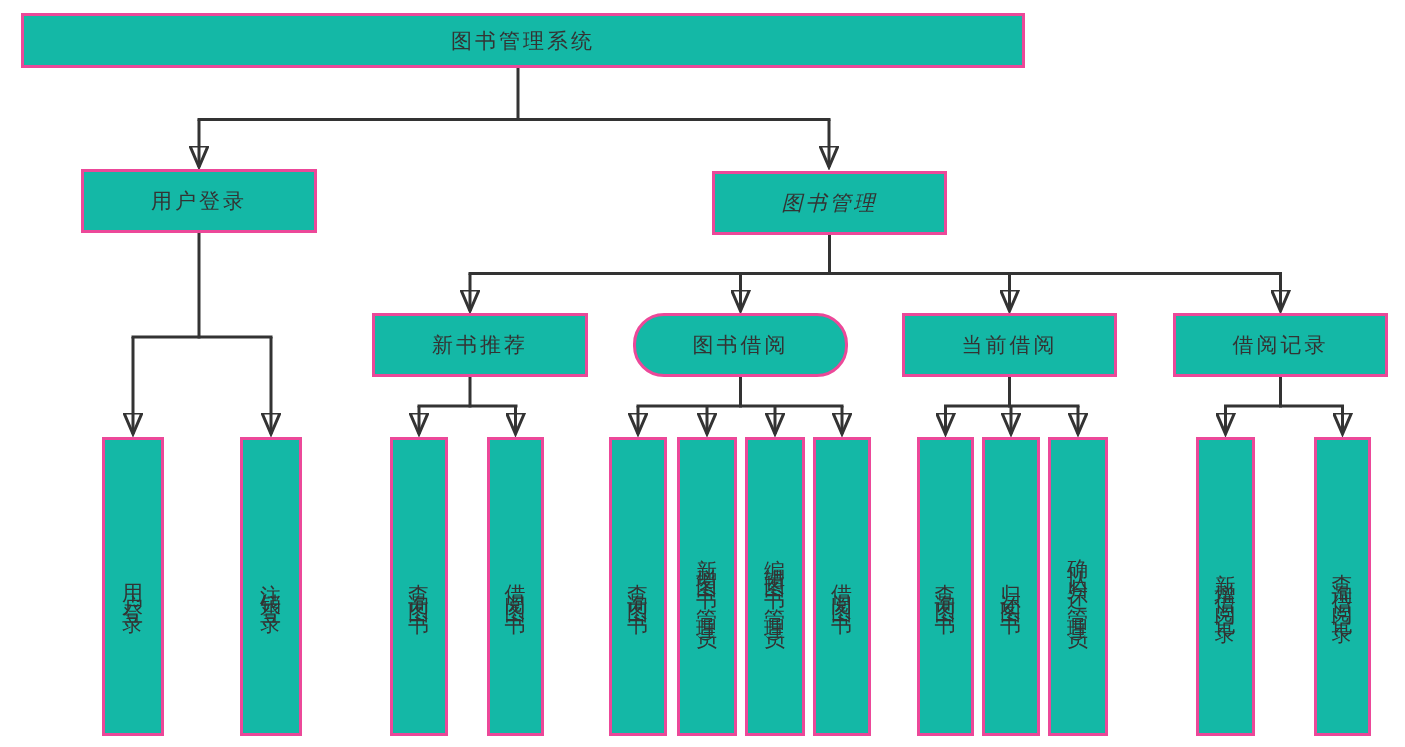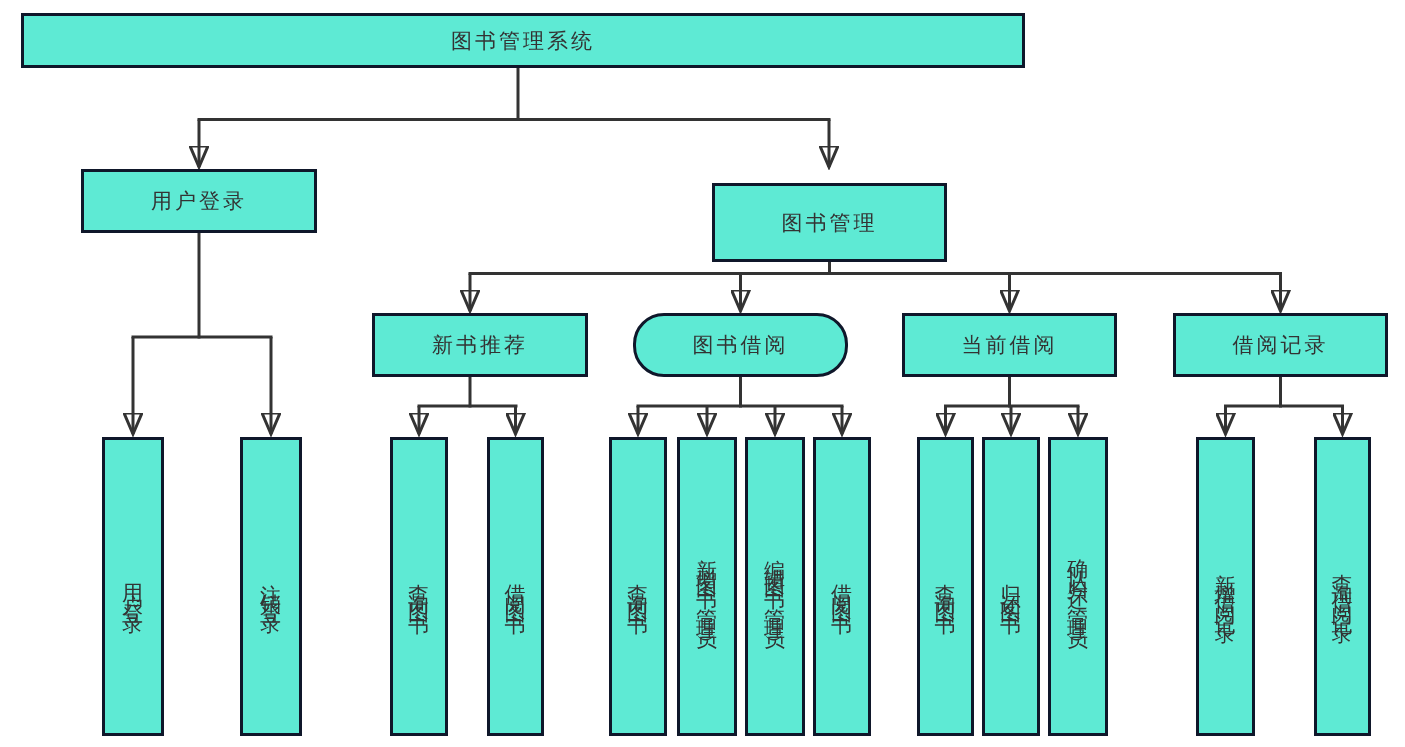--- a/index.html
+++ b/index.html
@@ -19,22 +19,22 @@
     pointer-events: none;
   }
   .wires path, .wires line {
     stroke: #333;
     stroke-width: 3;
     fill: none;
   }
   .box {
     position: absolute;
     box-sizing: border-box;
-    border: 3px solid #0f172a;
-    background: #5eead4;
+    border: 3px solid #ec4899;
+    background: #14b8a6;
     display: flex;
     align-items: center;
     justify-content: center;
     text-align: center;
   }
   .h {
     font-size: 21px;
     letter-spacing: 3px;
     white-space: nowrap;
   }
@@ -119,21 +119,21 @@
       <path d="M1280.5 377 V407.5"></path>
       <path d="M1224 406 H1344"></path>
       <line x1="1225.5" y1="406" x2="1225.5" y2="434" marker-end="url(#arw)"></line>
       <line x1="1342.5" y1="406" x2="1342.5" y2="434" marker-end="url(#arw)"></line>
     </g>
   </svg>
 
   <div class="box h" style="left:21px; top:13px; width:1004px; height:55px;">图书管理系统</div>
 
   <div class="box h" style="left:81px; top:169px; width:236px; height:64px;">用户登录</div>
-  <div class="box h" style="left:712px; top:183px; width:235px; height:79px;">图书管理</div>
+  <div class="box h" style="left:712px; top:171px; width:235px; height:64px;font-style:italic;">图书管理</div>
 
   <div class="box h" style="left:362px; top:313px; width:216px; height:64px;margin-left:10px;">新书推荐</div>
   <div class="box h" style="left:633px; top:313px; width:215px; height:64px;border-radius:31px;">图书借阅</div>
   <div class="box h" style="left:1173px; top:313px; width:215px; height:64px;">借阅记录</div>
   <div class="box h" style="left:902px; top:313px; width:215px; height:64px;">当前借阅</div>
 
   <div class="box v" style="left:102px; top:437px; width:62px; height:299px;">用户登录</div>
   <div class="box v" style="left:240px; top:437px; width:62px; height:299px;">注销登录</div>
 
   <div class="box v" style="left:390px; top:437px; width:58px; height:299px;">查询图书</div>

